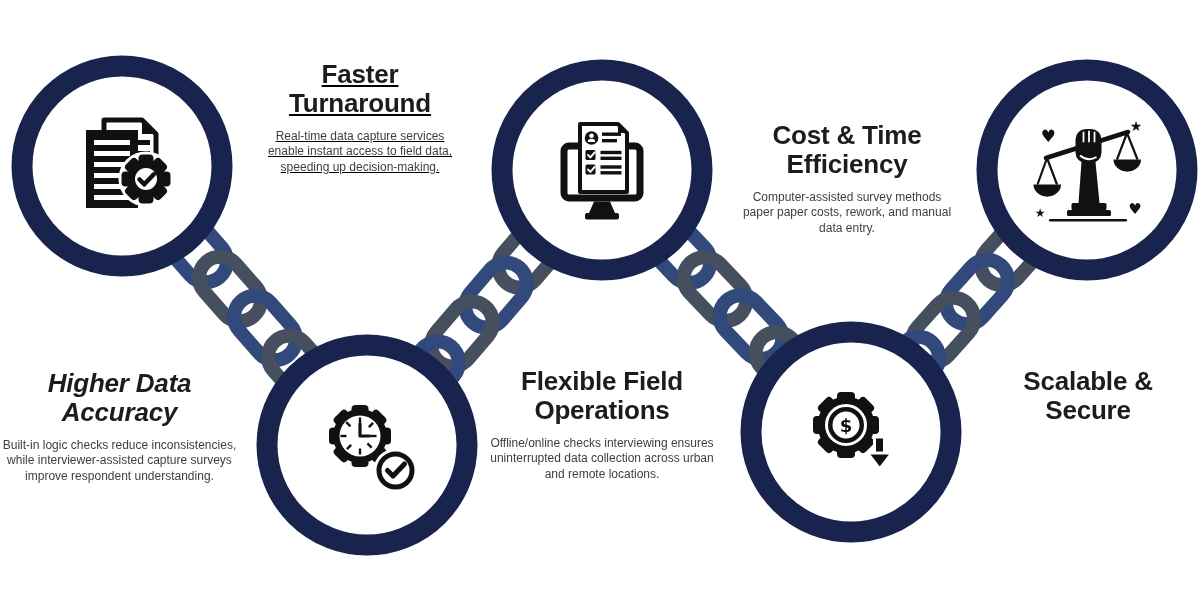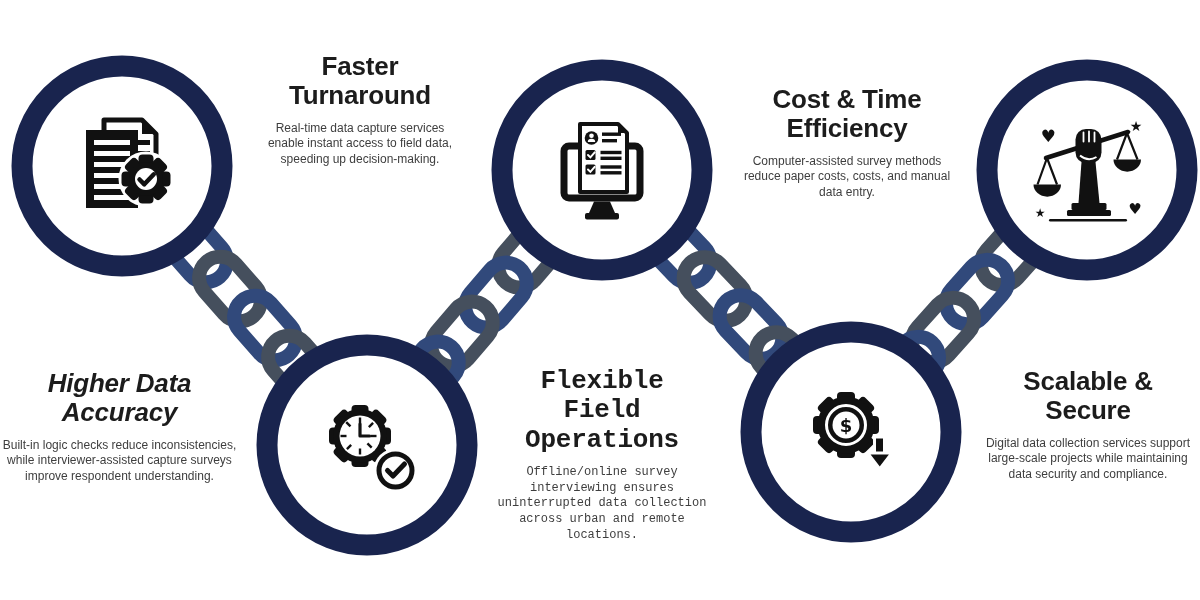--- a/index.html
+++ b/index.html
@@ -11,26 +11,26 @@
   .benefit{position:absolute;text-align:center;}
   .benefit h2{
     margin:0 auto 10px auto;font-weight:700;font-size:26px;line-height:1.13;
     color:#1c1c1c;letter-spacing:-0.2px;
   }
   .benefit p{
     margin:0;font-size:12px;line-height:1.3;color:#3e3e3e;
   }
   #b-accuracy{left:2px;top:369px;width:235px;}
   #b-accuracy h2{width:190px;font-style:italic;}
-  #b-turnaround{left:256px;top:52px;width:208px;}
+  #b-turnaround{left:256px;top:60px;width:208px;text-decoration:underline;}
   #b-turnaround h2{width:170px;}
-  #b-flexible{left:490px;top:367px;width:224px;font-family:Liberation Mono, monospace;}
+  #b-flexible{left:490px;top:367px;width:224px;}
   #b-flexible h2{width:195px;}
   #b-cost{left:737px;top:85px;width:220px;}
-  #b-cost h2{width:170px;}
+  #b-cost h2{width:170px;margin-top:36px;}
   #b-scalable{left:982px;top:367px;width:212px;}
   #b-scalable h2{width:150px;}
 </style>
 </head>
 <body>
 
 <div class="stage">
 
   <svg class="canvas" width="1200" height="600" viewBox="0 0 1200 600">
 
@@ -209,26 +209,25 @@
     <p>Built-in logic checks reduce inconsistencies, while interviewer-assisted capture surveys improve respondent understanding.</p>
   </div>
 
   <div class="benefit" id="b-turnaround">
     <h2>Faster Turnaround</h2>
     <p>Real-time data capture services enable instant access to field data, speeding up decision-making.</p>
   </div>
 
   <div class="benefit" id="b-flexible">
     <h2>Flexible Field Operations</h2>
-    <p>Offline/online survey interviewing ensures uninterrupted data collection across urban and remote locations.</p>
+    <p>Offline/online checks interviewing ensures uninterrupted data collection across urban and remote locations.</p>
   </div>
 
   <div class="benefit" id="b-cost">
     <h2>Cost &amp; Time Efficiency</h2>
-    <p>Computer-assisted survey methods reduce paper costs, costs, and manual data entry.</p>
+    <p>Computer-assisted survey methods paper paper costs, rework, and manual data entry.</p>
   </div>
 
   <div class="benefit" id="b-scalable">
     <h2>Scalable &amp; Secure</h2>
-    <p>Digital data collection services support large-scale projects while maintaining data security and compliance.</p>
   </div>
 
 </div>
 
 </body></html>

